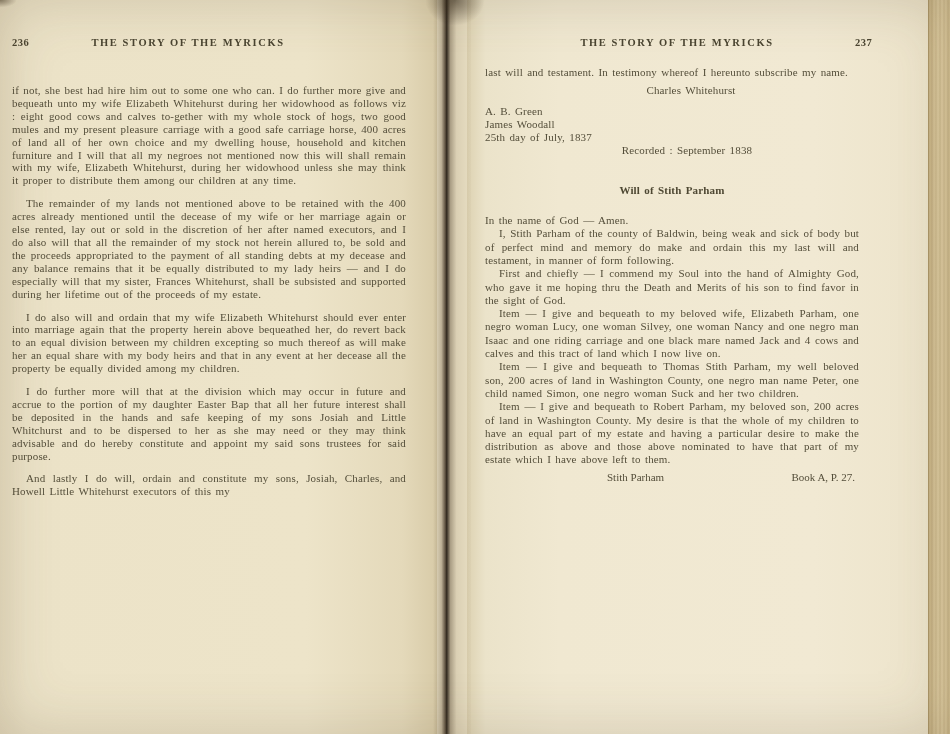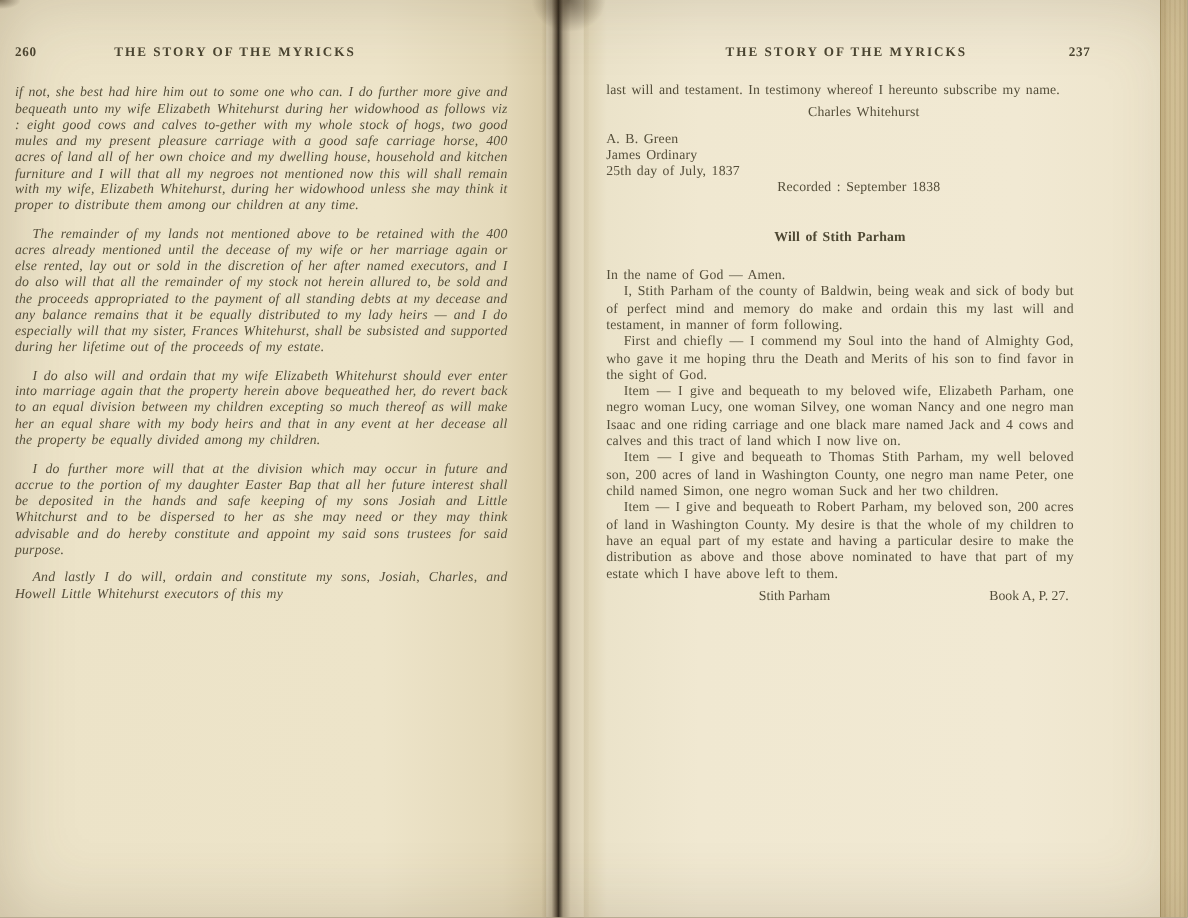--- a/index.html
+++ b/index.html
@@ -60,21 +60,21 @@
     font-size:10.5px;font-weight:bold;letter-spacing:1.6px;
     color:#4a4431;white-space:nowrap;
   }
   .folio{
     position:absolute;font-size:10.5px;font-weight:bold;
     color:#4a4431;letter-spacing:0.5px;
   }
 
   
   .text-col{position:absolute;text-align:justify;}
-  #col-left{left:12px;top:68px;width:394px;font-size:11px;line-height:12.9px;font-style:italic;}
+  #col-left{left:12px;top:84px;width:394px;font-size:11px;line-height:12.9px;}
   #col-right{left:18px;top:66px;width:374px;font-size:11px;line-height:13.3px;}
   .text-col p{margin:0;word-spacing:1.4px;letter-spacing:0.15px;}
   #col-left p{margin-bottom:10px;}
   #col-left p.no-indent{text-indent:0;}
   .indent{text-indent:14px;}
   .tight p{margin-bottom:0;}
 
   .center-line{text-align:center;margin:0;word-spacing:1.4px;}
   .sig-whitehurst{margin-top:5px !important;margin-bottom:7px !important;text-indent:38px;}
   .plain-line{margin:0;text-align:left;text-indent:0 !important;word-spacing:1.4px;}
@@ -94,42 +94,42 @@
   .sig-row .sig-name{margin-left:122px;}
   .sig-row .sig-book{margin-left:auto;margin-right:4px;}
 </style>
 </head>
 <body>
 
 <div id="book">
 
   <div class="page" id="page-left">
     <div class="running-head">
-      <span class="folio" style="left:12px;">260</span>
+      <span class="folio" style="left:12px;">236</span>
       <span class="head-title" style="left:188px;">THE STORY OF THE MYRICKS</span>
     </div>
     <div class="text-col" id="col-left">
       <p class="no-indent">if not, she best had hire him out to some one who can. I do further more give and bequeath unto my wife Elizabeth Whitehurst during her widowhood as follows viz : eight good cows and calves to-gether with my whole stock of hogs, two good mules and my present pleasure carriage with a good safe carriage horse, 400 acres of land all of her own choice and my dwelling house, household and kitchen furniture and I will that all my negroes not mentioned now this will shall remain with my wife, Elizabeth Whitehurst, during her widowhood unless she may think it proper to distribute them among our children at any time.</p>
       <p class="indent">The remainder of my lands not mentioned above to be retained with the 400 acres already mentioned until the decease of my wife or her marriage again or else rented, lay out or sold in the discretion of her after named executors, and I do also will that all the remainder of my stock not herein allured to, be sold and the proceeds appropriated to the payment of all standing debts at my decease and any balance remains that it be equally distributed to my lady heirs — and I do especially will that my sister, Frances Whitehurst, shall be subsisted and supported during her lifetime out of the proceeds of my estate.</p>
       <p class="indent">I do also will and ordain that my wife Elizabeth Whitehurst should ever enter into marriage again that the property herein above bequeathed her, do revert back to an equal division between my children excepting so much thereof as will make her an equal share with my body heirs and that in any event at her decease all the property be equally divided among my children.</p>
       <p class="indent">I do further more will that at the division which may occur in future and accrue to the portion of my daughter Easter Bap that all her future interest shall be deposited in the hands and safe keeping of my sons Josiah and Little Whitchurst and to be dispersed to her as she may need or they may think advisable and do hereby constitute and appoint my said sons trustees for said purpose.</p>
       <p class="indent">And lastly I do will, ordain and constitute my sons, Josiah, Charles, and Howell Little Whitehurst executors of this my</p>
     </div>
   </div>
 
   <div class="page" id="page-right">
     <div class="running-head">
       <span class="head-title" style="left:210px;">THE STORY OF THE MYRICKS</span>
       <span class="folio" style="left:388px;">237</span>
     </div>
     <div class="text-col tight" id="col-right">
       <p class="no-indent">last will and testament. In testimony whereof I hereunto subscribe my name.</p>
       <p class="center-line sig-whitehurst">Charles Whitehurst</p>
       <p class="plain-line">A. B. Green</p>
-      <p class="plain-line">James Ordinary</p>
+      <p class="plain-line">James Woodall</p>
       <p class="plain-line">25th day of July, 1837</p>
       <p class="indent-line">Recorded : September 1838</p>
 
       <p class="section-head">Will of Stith Parham</p>
 
       <p class="plain-line">In the name of God — Amen.</p>
       <p class="indent">I, Stith Parham of the county of Baldwin, being weak and sick of body but of perfect mind and memory do make and ordain this my last will and testament, in manner of form following.</p>
       <p class="indent">First and chiefly — I commend my Soul into the hand of Almighty God, who gave it me hoping thru the Death and Merits of his son to find favor in the sight of God.</p>
       <p class="indent">Item — I give and bequeath to my beloved wife, Elizabeth Parham, one negro woman Lucy, one woman Silvey, one woman Nancy and one negro man Isaac and one riding carriage and one black mare named Jack and 4 cows and calves and this tract of land which I now live on.</p>
       <p class="indent">Item — I give and bequeath to Thomas Stith Parham, my well beloved son, 200 acres of land in Washington County, one negro man name Peter, one child named Simon, one negro woman Suck and her two children.</p>

